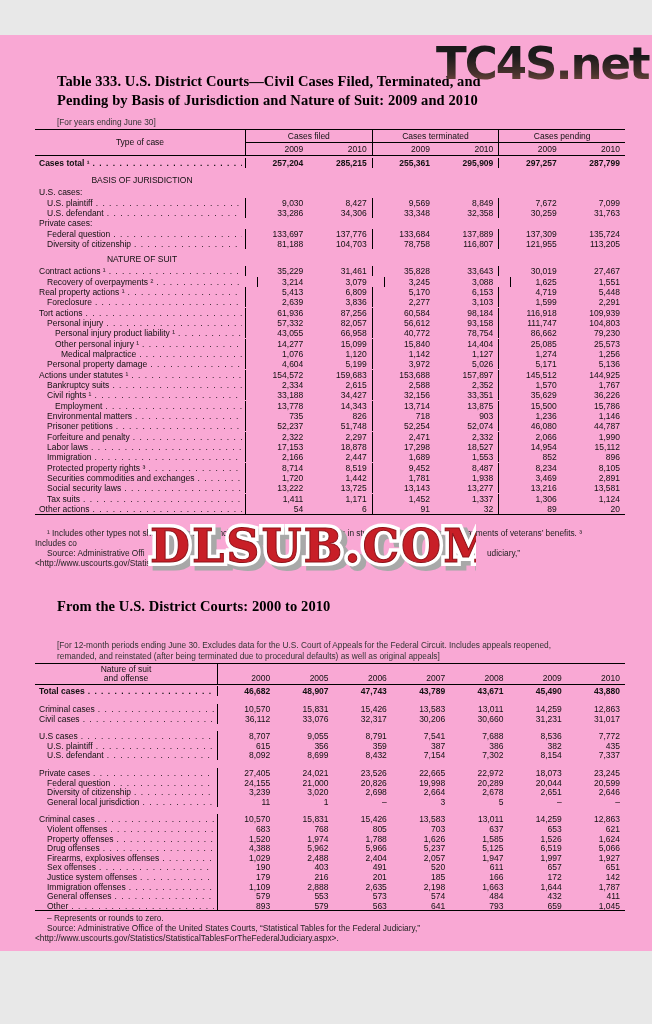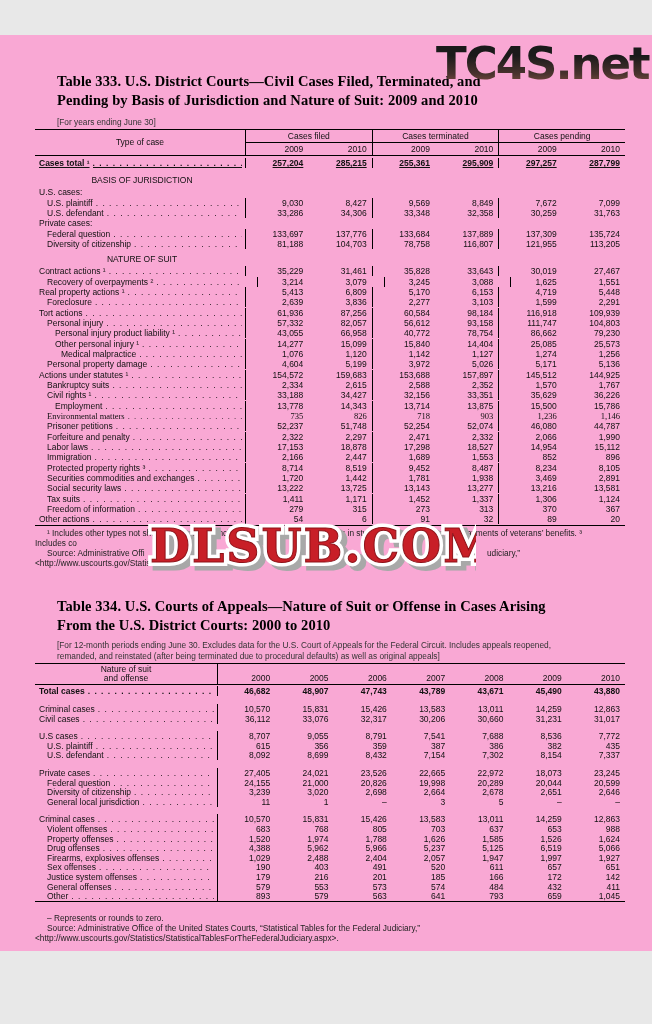--- a/index.html
+++ b/index.html
@@ -94,21 +94,21 @@
         <div class="hgroup" style="grid-area: 1 / 4 / auto / span 2;">Cases terminated</div>
         <div class="hgroup" style="grid-area: 1 / 6 / auto / span 2;">Cases pending</div>
         <div class="hyear gb" style="grid-area: 2 / 2;">2009</div>
         <div class="hyear" style="grid-area: 2 / 3;">2010</div>
         <div class="hyear gb" style="grid-area: 2 / 4;">2009</div>
         <div class="hyear" style="grid-area: 2 / 5;">2010</div>
         <div class="hyear gb" style="grid-area: 2 / 6;">2009</div>
         <div class="hyear" style="grid-area: 2 / 7;">2010</div>
       </div>
       <div class="tbody">
-        <div class="trow data bold ind0" style="grid-template-columns: 210px repeat(6, 1fr); text-decoration: underline;">
+        <div class="trow data bold ind0" style="grid-template-columns: 210px repeat(6, 1fr);">
           <div class="lcell">
             <span class="ltext">Cases total ¹</span>
             <span class="leader"></span>
           </div>
           <div class="vcell gb">257,204</div>
           <div class="vcell">285,215</div>
           <div class="vcell gb">255,361</div>
           <div class="vcell">295,909</div>
           <div class="vcell gb">297,257</div>
           <div class="vcell">287,799</div>
@@ -366,21 +366,21 @@
             <span class="ltext">Employment</span>
             <span class="leader"></span>
           </div>
           <div class="vcell gb">13,778</div>
           <div class="vcell">14,343</div>
           <div class="vcell gb">13,714</div>
           <div class="vcell">13,875</div>
           <div class="vcell gb">15,500</div>
           <div class="vcell">15,786</div>
         </div>
-        <div class="trow data ind1" style="grid-template-columns: 210px repeat(6, 1fr); font-family: Liberation Serif, serif;">
+        <div class="trow data ind1" style="grid-template-columns: 210px repeat(6, 1fr);">
           <div class="lcell">
             <span class="ltext">Environmental matters</span>
             <span class="leader"></span>
           </div>
           <div class="vcell gb">735</div>
           <div class="vcell">826</div>
           <div class="vcell gb">718</div>
           <div class="vcell">903</div>
           <div class="vcell gb">1,236</div>
           <div class="vcell">1,146</div>
@@ -473,32 +473,20 @@
           <div class="lcell">
             <span class="ltext">Tax suits</span>
             <span class="leader"></span>
           </div>
           <div class="vcell gb">1,411</div>
           <div class="vcell">1,171</div>
           <div class="vcell gb">1,452</div>
           <div class="vcell">1,337</div>
           <div class="vcell gb">1,306</div>
           <div class="vcell">1,124</div>
-        </div>
-        <div class="trow data ind1" style="grid-template-columns: 210px repeat(6, 1fr);">
-          <div class="lcell">
-            <span class="ltext">Freedom of information</span>
-            <span class="leader"></span>
-          </div>
-          <div class="vcell gb">279</div>
-          <div class="vcell">315</div>
-          <div class="vcell gb">273</div>
-          <div class="vcell">313</div>
-          <div class="vcell gb">370</div>
-          <div class="vcell">367</div>
         </div>
         <div class="trow data ind0" style="grid-template-columns: 210px repeat(6, 1fr);">
           <div class="lcell">
             <span class="ltext">Other actions</span>
             <span class="leader"></span>
           </div>
           <div class="vcell gb">54</div>
           <div class="vcell">6</div>
           <div class="vcell gb">91</div>
           <div class="vcell">32</div>
@@ -519,21 +507,20 @@
 
   <div class="wm" id="wm-mid">
     <svg width="330" height="62">
       <text class="wm-serif" x="9" y="48" font-size="46" font-weight="bold" letter-spacing="2" fill="#a8a8a8" stroke="#a8a8a8" stroke-width="9" paint-order="stroke">DLSUB.COM</text>
       <text class="wm-serif" x="4" y="44" font-size="46" font-weight="bold" letter-spacing="2" fill="#ffffff" stroke="#ffffff" stroke-width="8" paint-order="stroke">DLSUB.COM</text>
       <text class="wm-serif" x="4" y="44" font-size="46" font-weight="bold" letter-spacing="2" fill="#c81f27" stroke="#8d1118" stroke-width="1">DLSUB.COM</text>
     </svg>
   </div>
 
   <div class="tbl-title" style="left:57px;top:562px;width:545px;">
-    <div>Table 334. U.S. Courts of Appeals—Nature of Suit or Offense in Cases Arising</div>
     <div>From the U.S. District Courts: 2000 to 2010</div>
   </div>
   <div class="tbl-note" style="left:57px;top:605px;width:515px;line-height:10.5px;">[For 12-month periods ending June 30. Excludes data for the U.S. Court of Appeals for the Federal Circuit. Includes appeals reopened, remanded, and reinstated (after being terminated due to procedural defaults) as well as original appeals]</div>
 
   <div class="dtable" id="t334" style="left:35px;top:628px;">
       <div class="thead one-band" style="grid-template-columns: 182px repeat(7, 1fr);">
         <div class="hlabel">
           <div>Nature of suit</div>
           <div>and offense</div>
         </div>
@@ -741,21 +728,21 @@
           <div class="lcell">
             <span class="ltext">Violent offenses</span>
             <span class="leader"></span>
           </div>
           <div class="vcell gb">683</div>
           <div class="vcell">768</div>
           <div class="vcell">805</div>
           <div class="vcell">703</div>
           <div class="vcell">637</div>
           <div class="vcell">653</div>
-          <div class="vcell">988</div>
+          <div class="vcell">621</div>
         </div>
         <div class="trow data ind1" style="grid-template-columns: 182px repeat(7, 1fr);">
           <div class="lcell">
             <span class="ltext">Property offenses</span>
             <span class="leader"></span>
           </div>
           <div class="vcell gb">1,520</div>
           <div class="vcell">1,974</div>
           <div class="vcell">1,788</div>
           <div class="vcell">1,626</div>
@@ -807,20 +794,33 @@
             <span class="ltext">Justice system offenses</span>
             <span class="leader"></span>
           </div>
           <div class="vcell gb">179</div>
           <div class="vcell">216</div>
           <div class="vcell">201</div>
           <div class="vcell">185</div>
           <div class="vcell">166</div>
           <div class="vcell">172</div>
           <div class="vcell">142</div>
+        </div>
+        <div class="trow data ind1" style="grid-template-columns: 182px repeat(7, 1fr);">
+          <div class="lcell">
+            <span class="ltext">Immigration offenses</span>
+            <span class="leader"></span>
+          </div>
+          <div class="vcell gb">1,109</div>
+          <div class="vcell">2,888</div>
+          <div class="vcell">2,635</div>
+          <div class="vcell">2,198</div>
+          <div class="vcell">1,663</div>
+          <div class="vcell">1,644</div>
+          <div class="vcell">1,787</div>
         </div>
         <div class="trow data ind1" style="grid-template-columns: 182px repeat(7, 1fr);">
           <div class="lcell">
             <span class="ltext">General offenses</span>
             <span class="leader"></span>
           </div>
           <div class="vcell gb">579</div>
           <div class="vcell">553</div>
           <div class="vcell">573</div>
           <div class="vcell">574</div>

